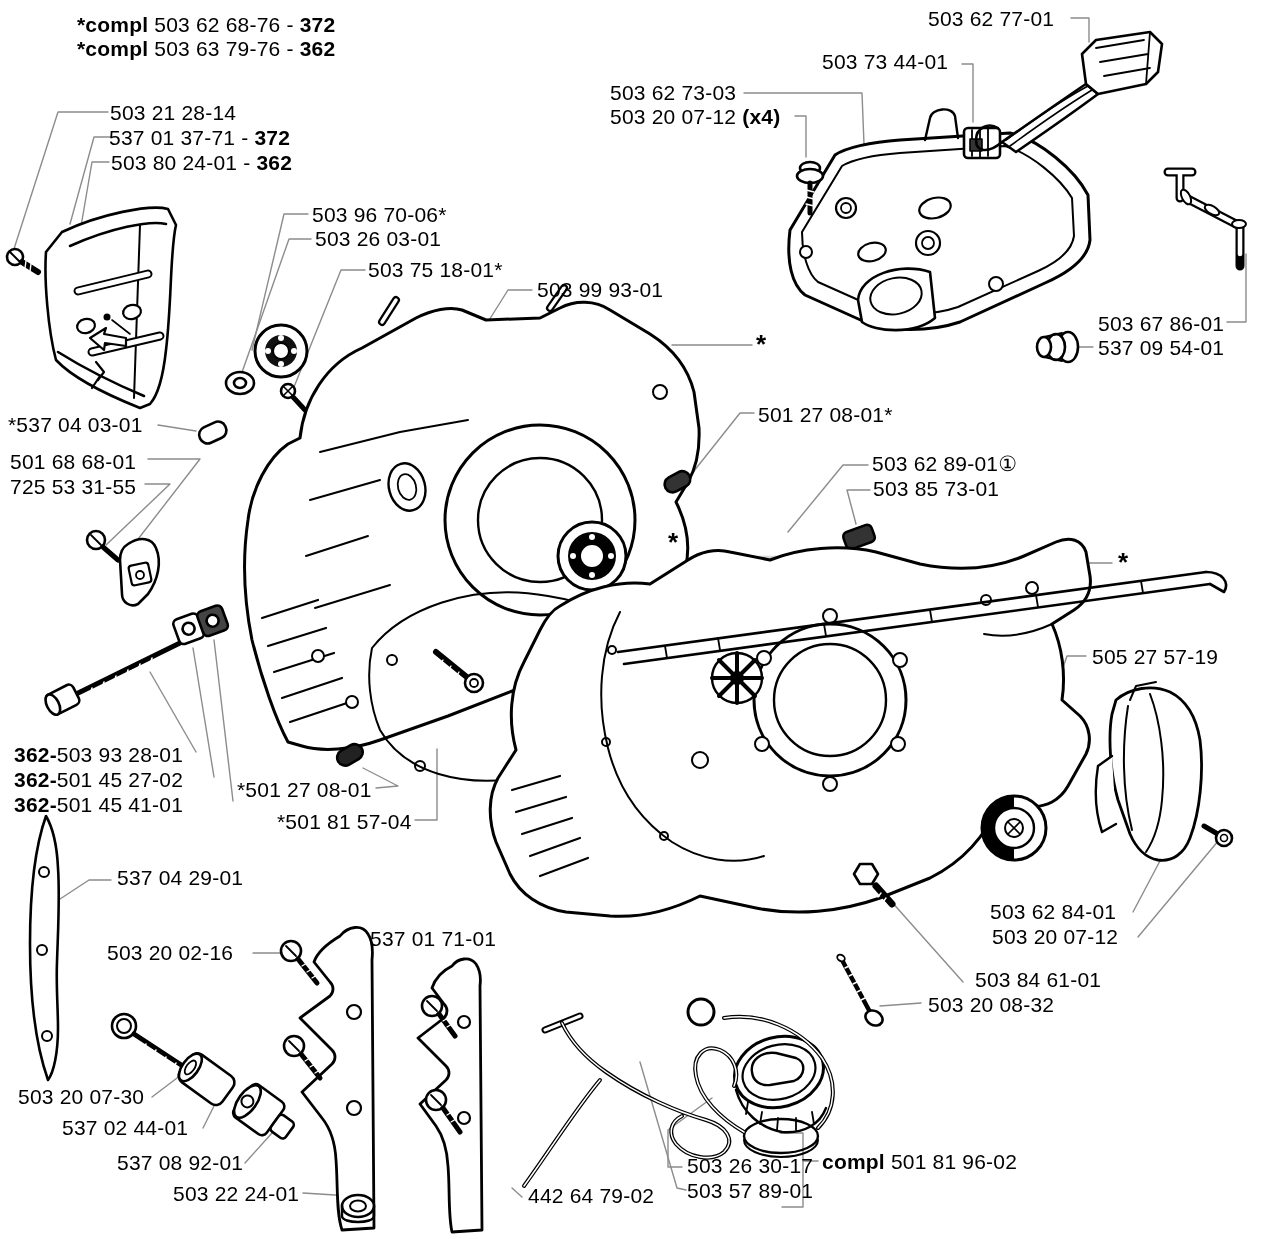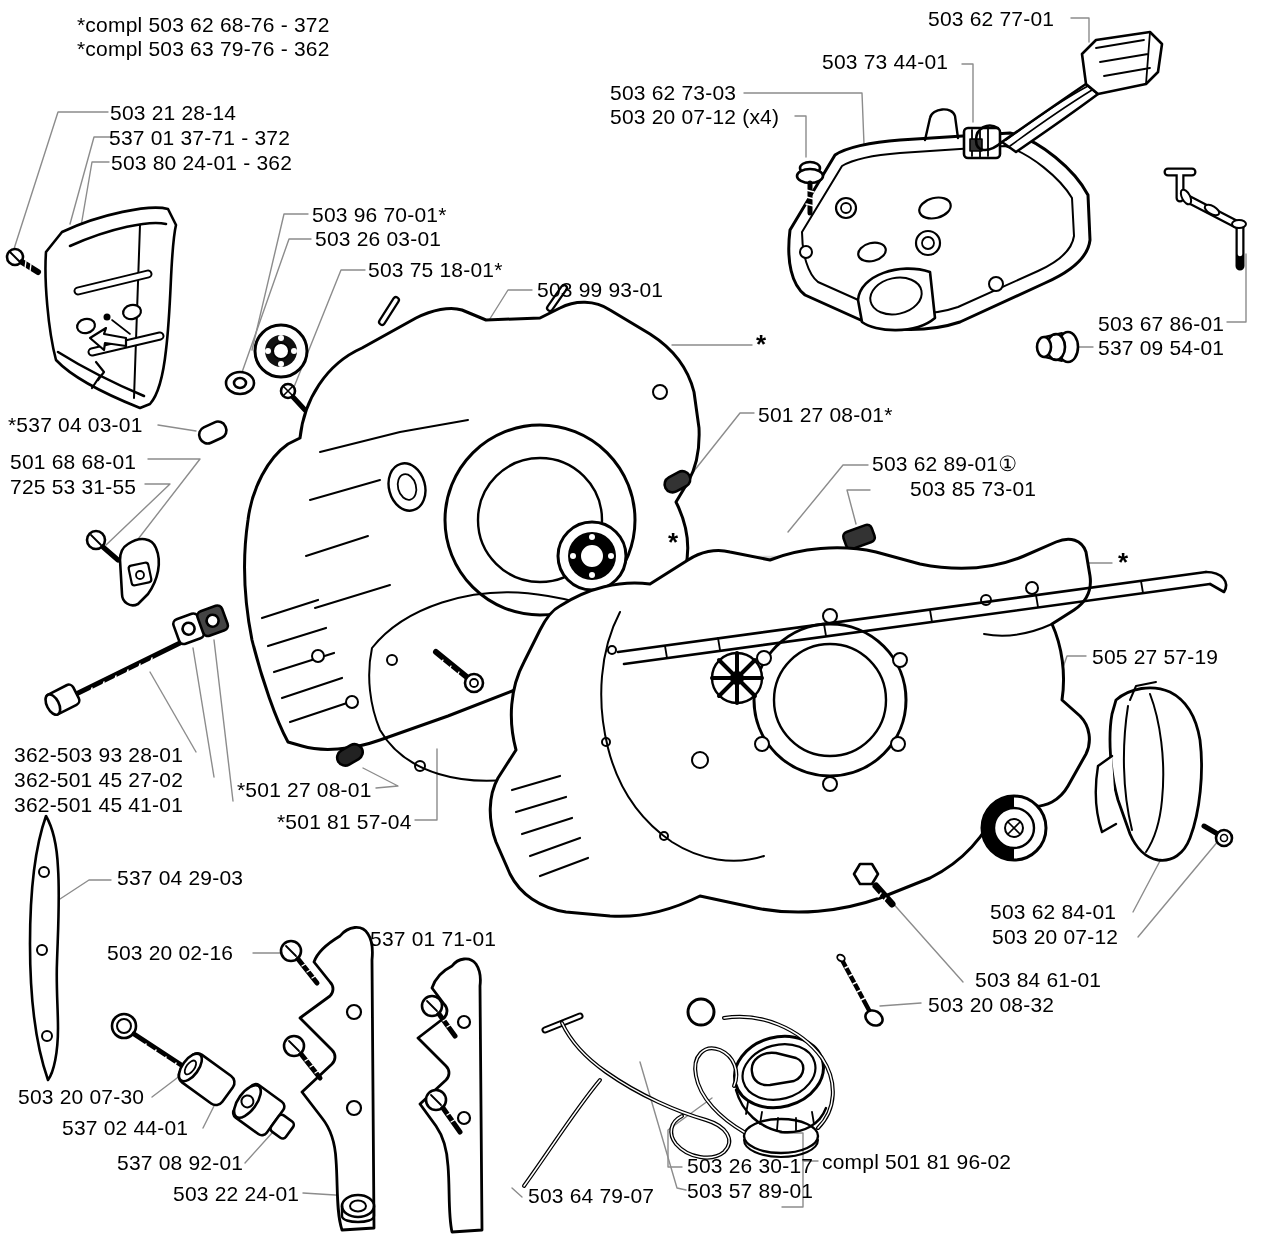--- a/index.html
+++ b/index.html
@@ -6,21 +6,21 @@
   html,body{margin:0;padding:0;background:#fff;}
   .stage{position:relative;width:1280px;height:1239px;background:#fff;overflow:hidden;
          font-family:"Liberation Sans",sans-serif;}
   .wm{position:absolute;left:308px;top:540px;font-family:"DejaVu Serif",serif;
       font-weight:bold;font-size:138px;line-height:1;color:var(--wm);
       letter-spacing:-3px;z-index:1;user-select:none;white-space:nowrap;}
   .wm sup{font-size:34px;vertical-align:78px;letter-spacing:0;}
   svg.art{position:absolute;left:0;top:0;z-index:2;}
   .lbl{position:absolute;z-index:3;font-size:21px;color:#000;white-space:nowrap;
        letter-spacing:.2px;line-height:1.1;}
-  .lbl b{font-weight:400;}
+  .lbl b{font-weight:700;}
   .ast{font-size:26px;font-weight:700;}
 </style>
 </head>
 <body>
 
 <div class="stage">
 
   <div class="wm"><span>PartsTree</span><sup>™</sup></div>
 
   <svg class="art" width="1280" height="1239" viewBox="0 0 1280 1239">
@@ -414,54 +414,54 @@
       </g>
 
     </g>
   </svg>
 
   <div class="lbl" style="left:77px;top:13px"><b>*compl</b><span> 503 62 68-76 - </span><b>372</b></div>
   <div class="lbl" style="left:77px;top:37px"><b>*compl</b><span> 503 63 79-76 - </span><b>362</b></div>
   <div class="lbl" style="left:110px;top:101px"><span>503 21 28-14</span></div>
   <div class="lbl" style="left:109px;top:126px"><span>537 01 37-71 - </span><b>372</b></div>
   <div class="lbl" style="left:111px;top:151px"><span>503 80 24-01 - </span><b>362</b></div>
-  <div class="lbl" style="left:312px;top:203px"><span>503 96 70-01*</span></div>
+  <div class="lbl" style="left:312px;top:203px"><span>503 96 70-06*</span></div>
   <div class="lbl" style="left:315px;top:227px"><span>503 26 03-01</span></div>
   <div class="lbl" style="left:368px;top:258px"><span>503 75 18-01*</span></div>
   <div class="lbl" style="left:537px;top:278px"><span>503 99 93-01</span></div>
   <div class="lbl" style="left:928px;top:7px"><span>503 62 77-01</span></div>
   <div class="lbl" style="left:822px;top:50px"><span>503 73 44-01</span></div>
   <div class="lbl" style="left:610px;top:81px"><span>503 62 73-03</span></div>
   <div class="lbl" style="left:610px;top:105px"><span>503 20 07-12 </span><b>(x4)</b></div>
   <div class="lbl" style="left:1098px;top:312px"><span>503 67 86-01</span></div>
   <div class="lbl" style="left:1098px;top:336px"><span>537 09 54-01</span></div>
   <div class="lbl" style="left:758px;top:403px"><span>501 27 08-01*</span></div>
   <div class="lbl" style="left:872px;top:452px"><span>503 62 89-01①</span></div>
-  <div class="lbl" style="left:910px;top:477px"><span>503 85 73-01</span></div>
+  <div class="lbl" style="left:873px;top:477px"><span>503 85 73-01</span></div>
   <div class="lbl" style="left:8px;top:413px"><span>*537 04 03-01</span></div>
   <div class="lbl" style="left:10px;top:450px"><span>501 68 68-01</span></div>
   <div class="lbl" style="left:10px;top:475px"><span>725 53 31-55</span></div>
   <div class="lbl" style="left:14px;top:743px"><b>362-</b><span>503 93 28-01</span></div>
   <div class="lbl" style="left:14px;top:768px"><b>362-</b><span>501 45 27-02</span></div>
   <div class="lbl" style="left:14px;top:793px"><b>362-</b><span>501 45 41-01</span></div>
   <div class="lbl" style="left:237px;top:778px"><span>*501 27 08-01</span></div>
   <div class="lbl" style="left:277px;top:810px"><span>*501 81 57-04</span></div>
-  <div class="lbl" style="left:117px;top:866px"><span>537 04 29-03</span></div>
+  <div class="lbl" style="left:117px;top:866px"><span>537 04 29-01</span></div>
   <div class="lbl" style="left:107px;top:941px"><span>503 20 02-16</span></div>
   <div class="lbl" style="left:370px;top:927px"><span>537 01 71-01</span></div>
   <div class="lbl" style="left:1092px;top:645px"><span>505 27 57-19</span></div>
   <div class="lbl" style="left:990px;top:900px"><span>503 62 84-01</span></div>
   <div class="lbl" style="left:992px;top:925px"><span>503 20 07-12</span></div>
   <div class="lbl" style="left:975px;top:968px"><span>503 84 61-01</span></div>
   <div class="lbl" style="left:928px;top:993px"><span>503 20 08-32</span></div>
   <div class="lbl" style="left:18px;top:1085px"><span>503 20 07-30</span></div>
   <div class="lbl" style="left:62px;top:1116px"><span>537 02 44-01</span></div>
   <div class="lbl" style="left:117px;top:1151px"><span>537 08 92-01</span></div>
   <div class="lbl" style="left:173px;top:1182px"><span>503 22 24-01</span></div>
-  <div class="lbl" style="left:528px;top:1184px"><span>503 64 79-07</span></div>
+  <div class="lbl" style="left:528px;top:1184px"><span>442 64 79-02</span></div>
   <div class="lbl" style="left:687px;top:1154px"><span>503 26 30-17</span></div>
   <div class="lbl" style="left:687px;top:1179px"><span>503 57 89-01</span></div>
   <div class="lbl" style="left:822px;top:1150px"><b>compl</b><span> 501 81 96-02</span></div>
   <div class="lbl ast" style="left:756px;top:330px"><span>*</span></div>
   <div class="lbl ast" style="left:668px;top:528px"><span>*</span></div>
   <div class="lbl ast" style="left:1118px;top:548px"><span>*</span></div>
 
 </div>
 
 </body></html>

